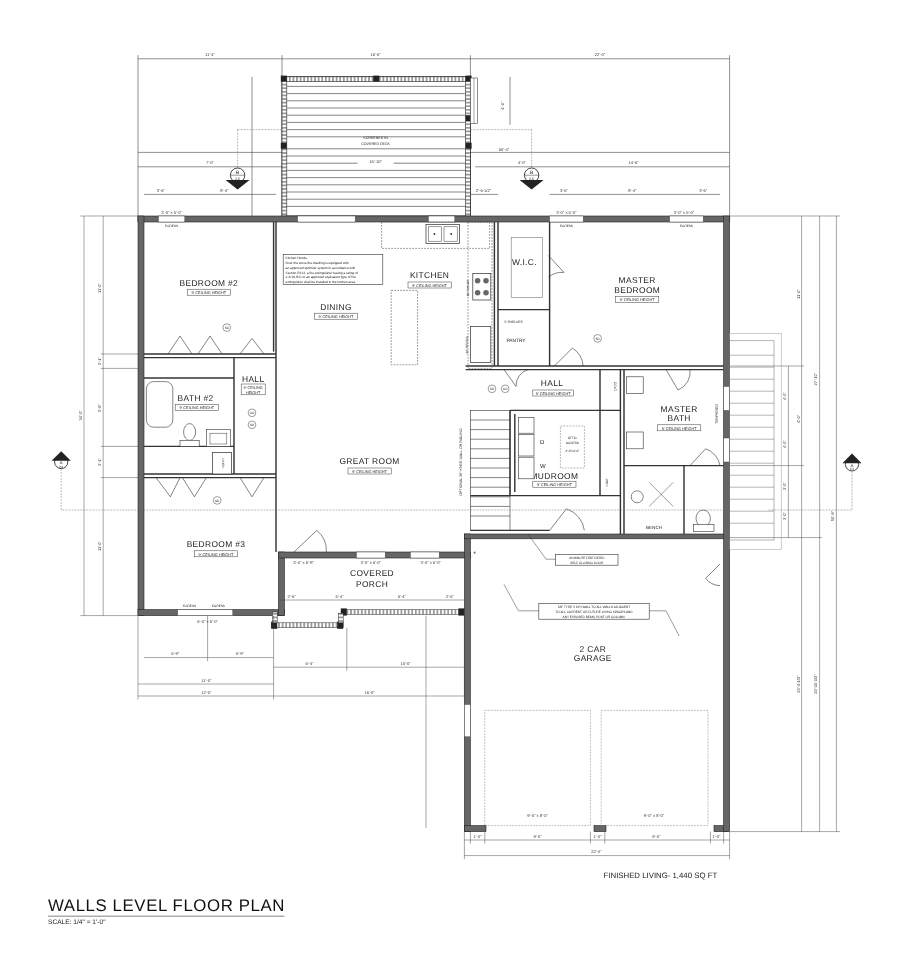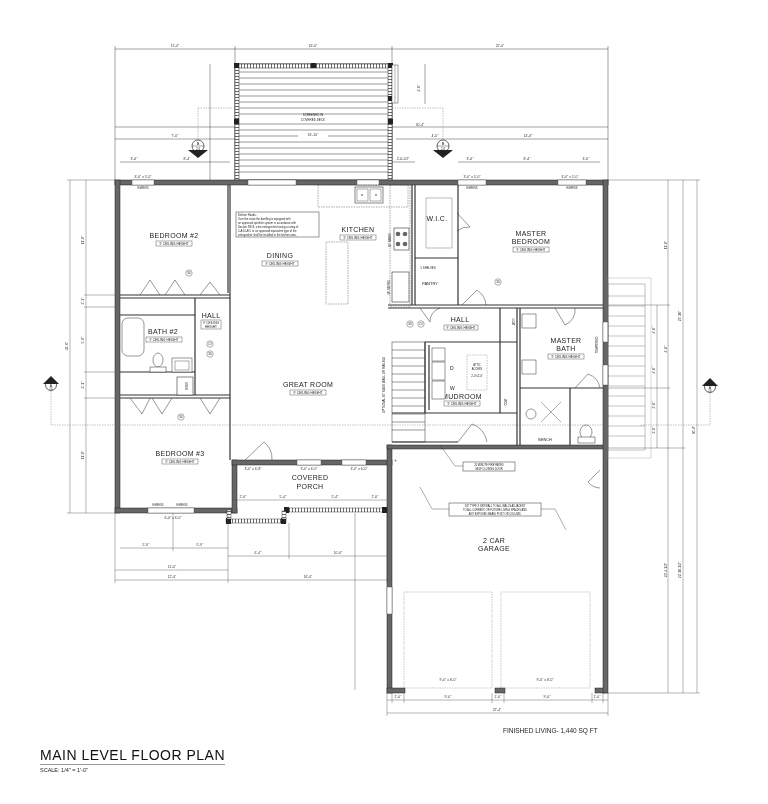--- a/index.html
+++ b/index.html
@@ -559,15 +559,15 @@
     <polygon points="702,386 718,386 710,378" fill="#222"></polygon>
     <text class="lbl" x="710" y="389" font-size="3.5" text-anchor="middle">A</text>
     <text class="lbl" x="710" y="392" font-size="2.6" text-anchor="middle">2.6</text>
     <path d="M710,393 L710,425 L640,425" fill="none" stroke="#666" stroke-width="0.4" stroke-dasharray="1.5,1"></path>
   </g>
 </svg>
 
 <div class="finished">FINISHED LIVING- 1,440 SQ FT</div>
 
 <div class="title-block">
-  <div class="title">MAIN LEVEL FLOOR PLAN</div>
+  <div class="title">WALLS LEVEL FLOOR PLAN</div>
   <div class="scale">SCALE: 1/4" = 1'-0"</div>
 </div>
 
 </body></html>

